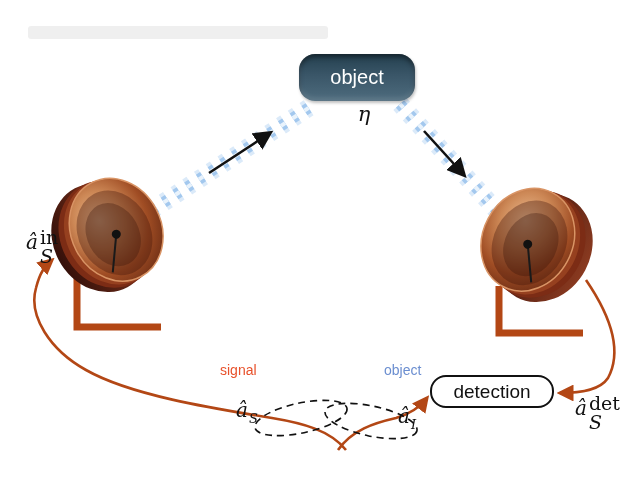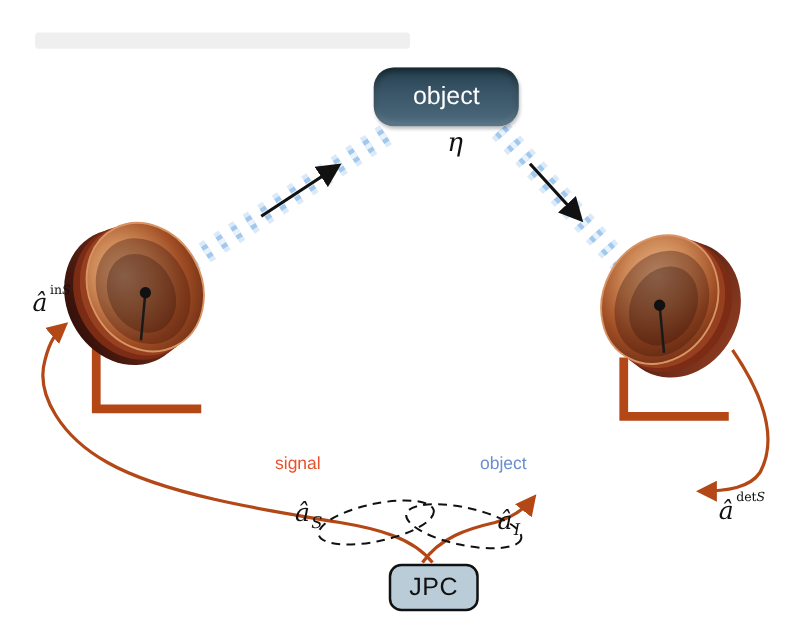--- a/index.html
+++ b/index.html
@@ -48,22 +48,22 @@
   .word-label{position:absolute;font-size:14px;}
   .signal-label{left:220px;top:362px;color:var(--signal_text);}
   .idler-label{left:384px;top:362px;color:var(--idler_text);}
 
   .math{
     position:absolute;display:flex;align-items:flex-start;height:30px;
     font-family:"DejaVu Serif", serif;font-style:italic;color:var(--ink);
   }
   .math .base{font-size:20px;line-height:28px;}
   .math .scripts{
-    display:flex;flex-direction:row;justify-content:flex-start;
-    height:30px;font-size:10px;line-height:1;margin-left:2px;
+    display:flex;flex-direction:column;justify-content:flex-start;
+    height:30px;font-size:19px;line-height:1;margin-left:2px;
   }
   .math .scripts .sup{font-style:normal;}
   .math .scripts .sub{font-style:italic;}
   .math .subinline{font-size:13px;margin-top:15px;margin-left:1px;}
 </style>
 </head>
 <body>
 
 <div class="stage">
 
@@ -141,22 +141,22 @@
   <div class="artifact"></div>
 
   <div class="box object-box">
     <span>object</span>
   </div>
   <div class="eta">η</div>
 
   <div class="word-label signal-label">signal</div>
   <div class="word-label idler-label">object</div>
 
-  <div class="box jpc-box">
-    <span>JPC</span>
+  <div class="box detection-box">
+    <span>detection</span>
   </div>
 
   <div class="math" style="left:26px;top:228px;">
     <span class="base">â</span>
     <span class="scripts">
       <span class="sup">in</span>
       <span class="sub">S</span>
     </span>
   </div>
 

